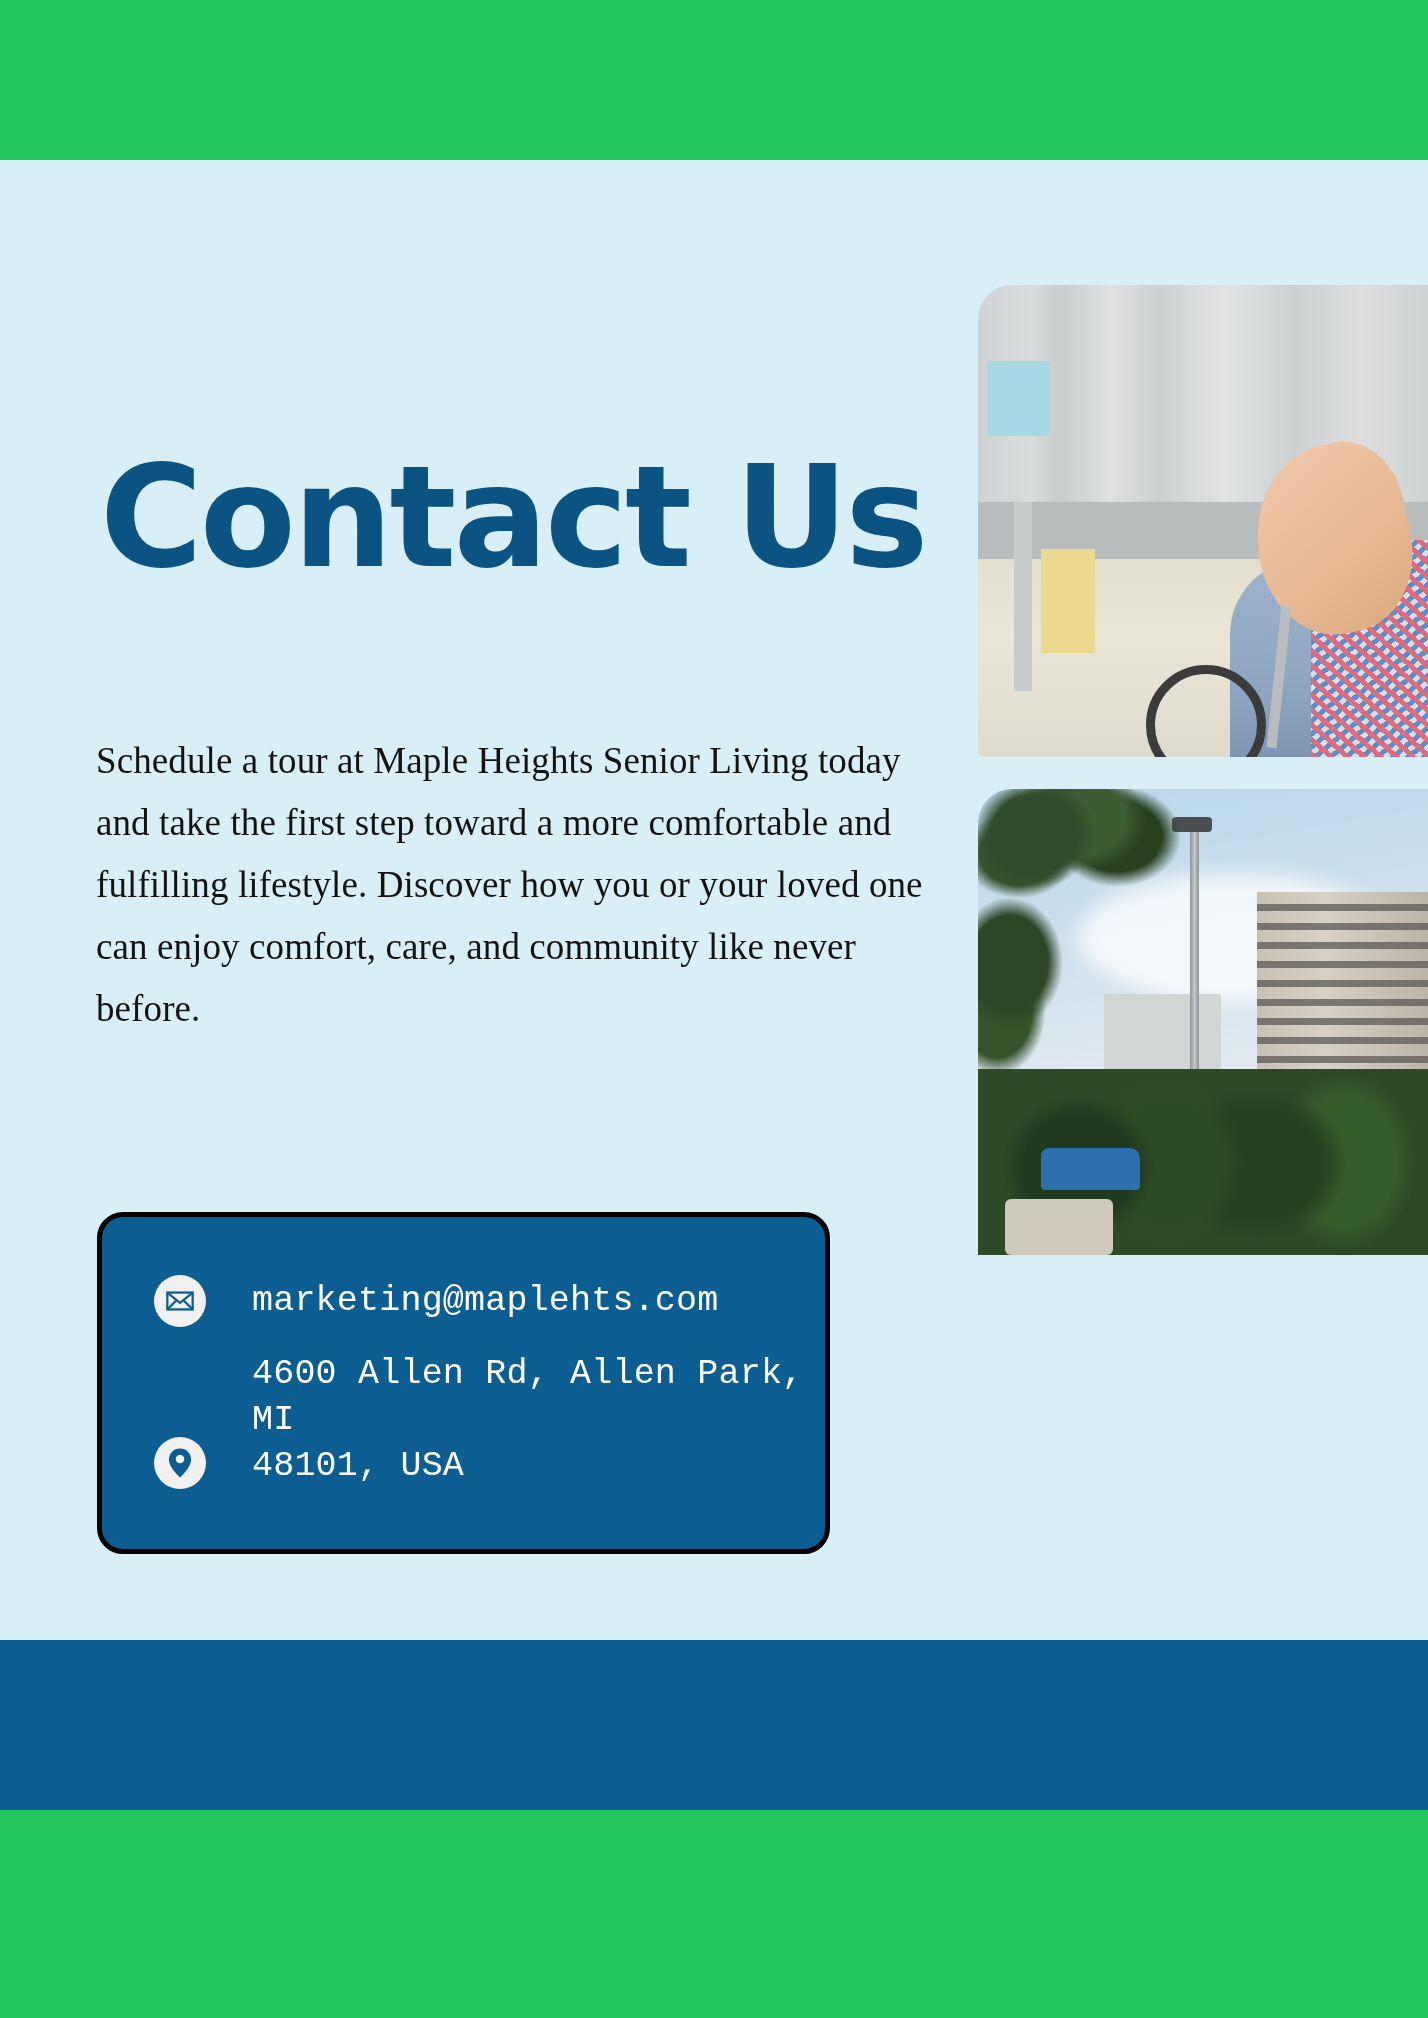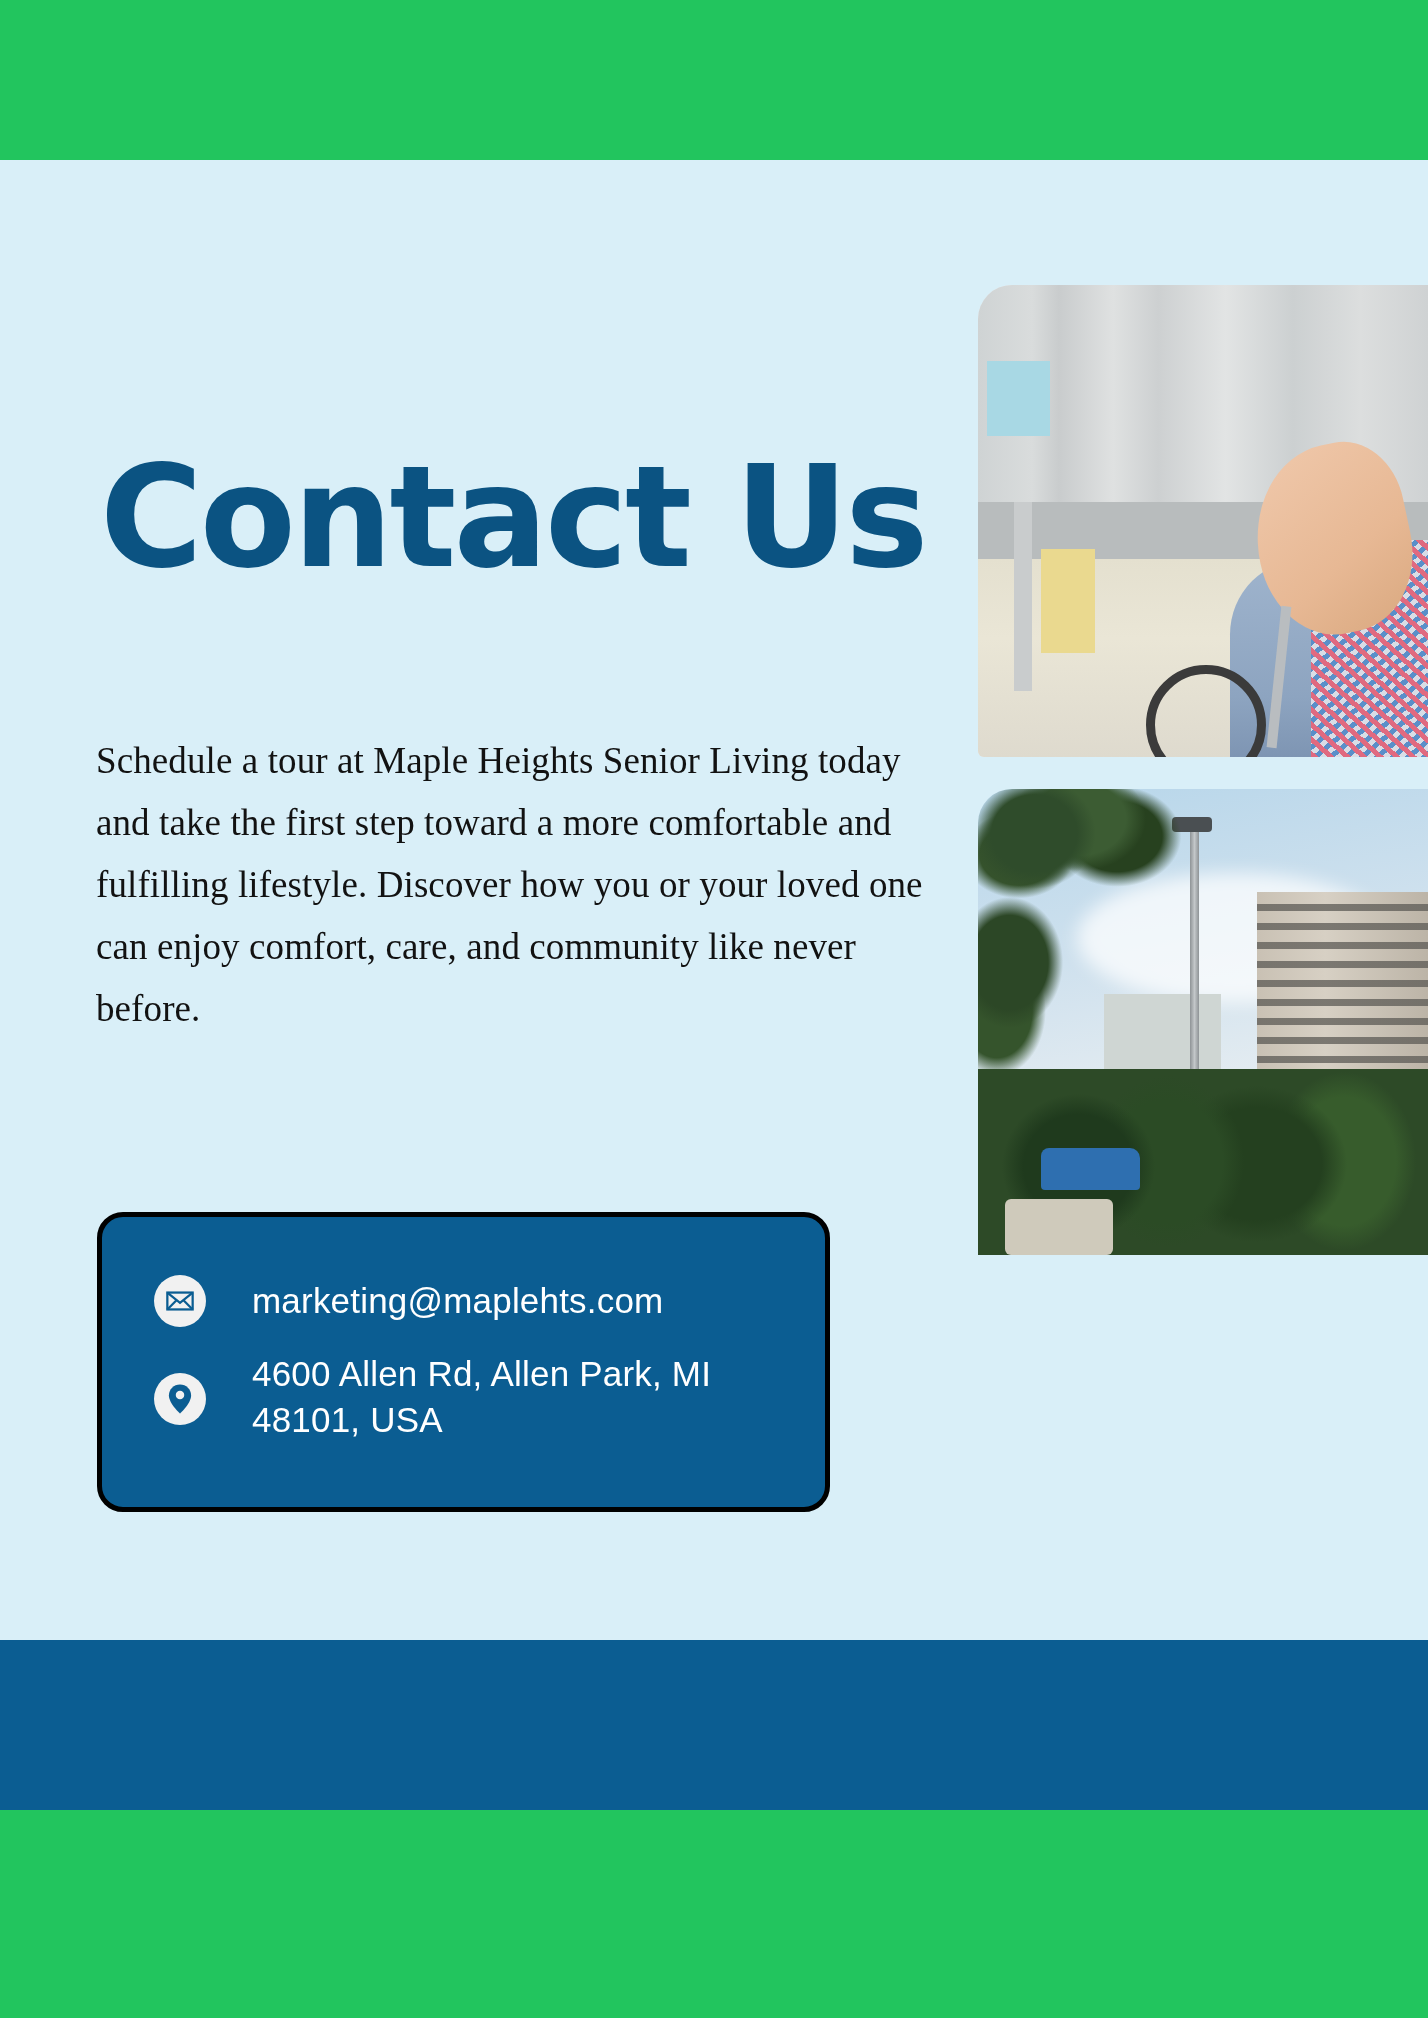--- a/index.html
+++ b/index.html
@@ -79,38 +79,38 @@
     flex-direction:column;
     gap:24px;
     padding:28px 0 30px 0;
   }
 
   .contact-row {
     display:flex;
     align-items:center;
     padding-left:52px;
   }
-  .contact-row.addr { align-items:center; }
+  .contact-row.addr { align-items:flex-end; }
 
   .icon-badge {
     flex:0 0 auto;
     width:52px; height:52px;
     border-radius:50%;
     background:#f1f1f1;
     display:flex;
     align-items:center;
     justify-content:center;
   }
   .contact-row.addr .icon-badge { margin-top:4px; }
 
   .icon-badge svg { display:block; }
 
   .contact-text {
     margin-left:46px;
-    font-family:Liberation Sans, sans-serif;
+    font-family:Liberation Mono, monospace;
     font-size:35px;
     line-height:46px;
     color:#ffffff;
     font-weight:400;
     letter-spacing:0.2px;
     white-space:pre-line;
   }
 
   
   .photo {

